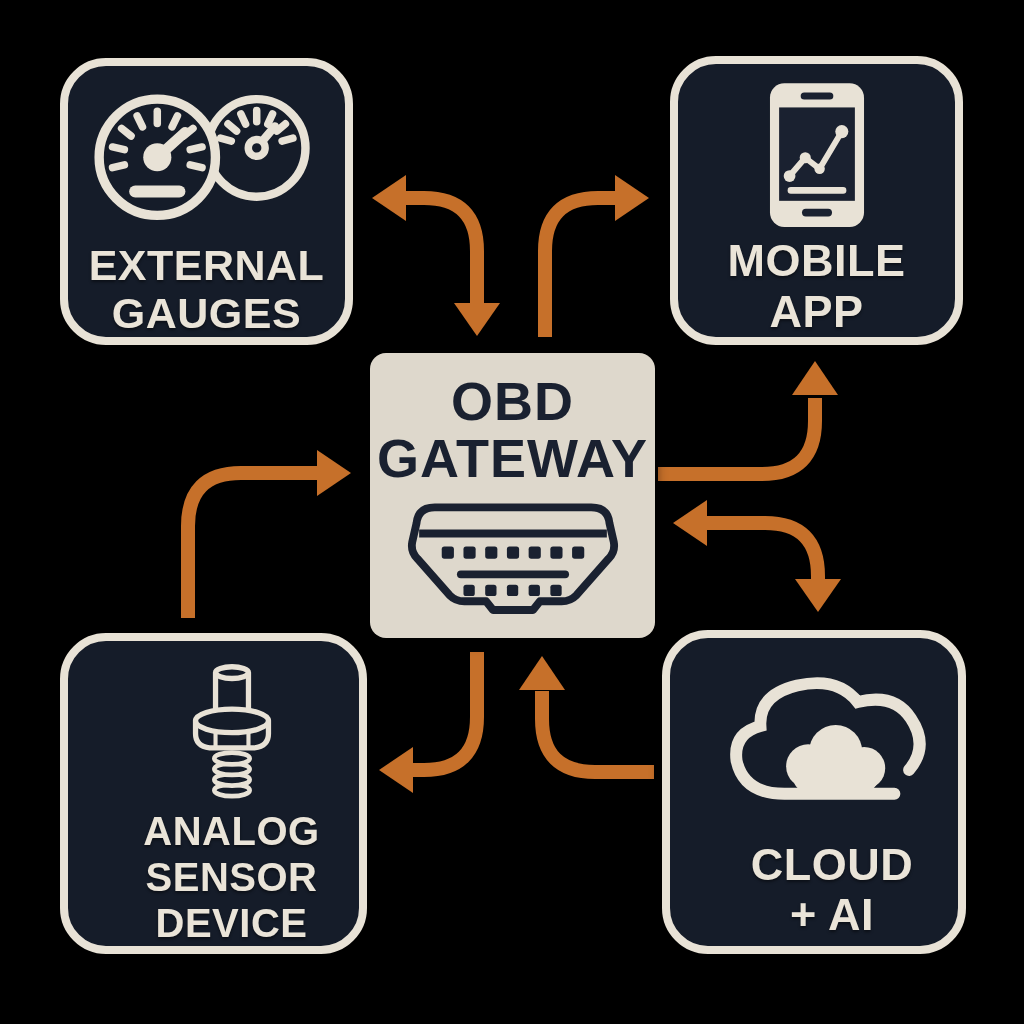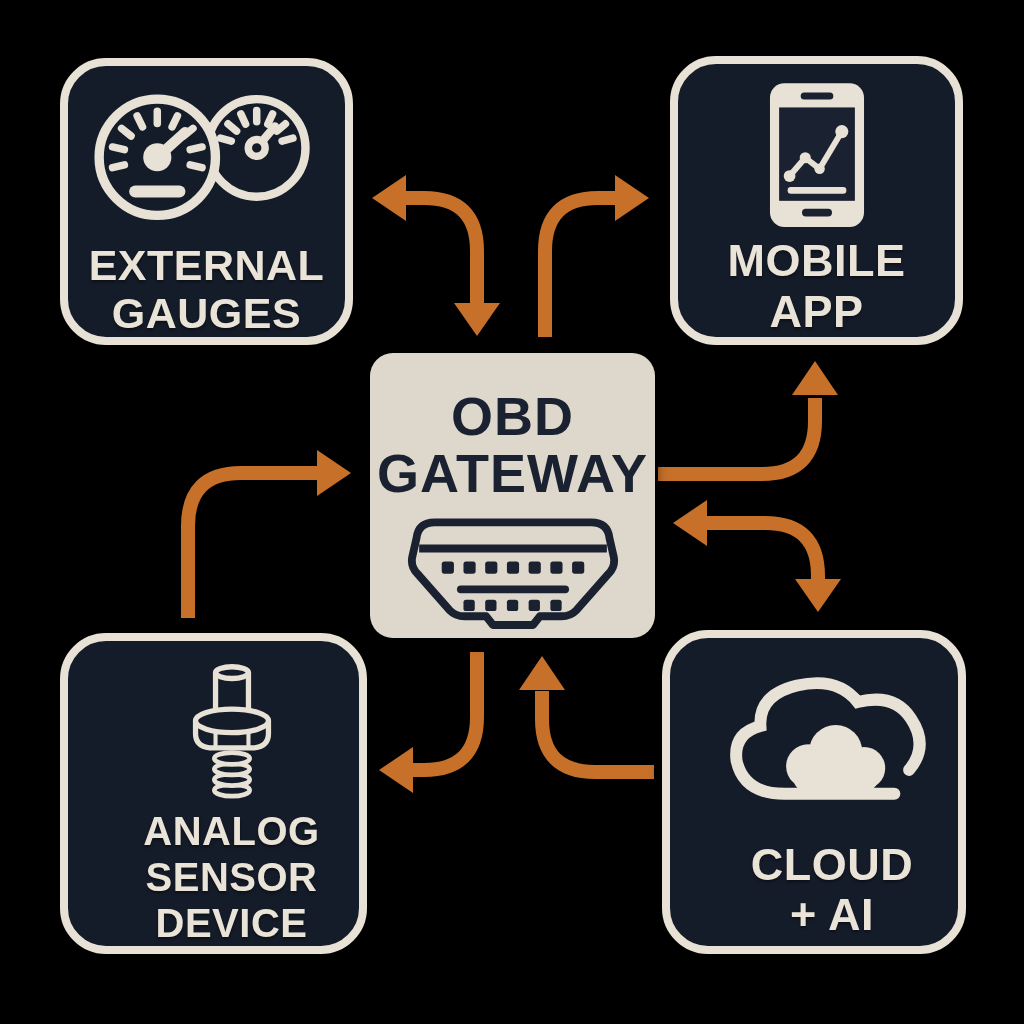--- a/index.html
+++ b/index.html
@@ -12,23 +12,22 @@
   .arrows polygon{fill:var(--arrow-orange);}
   .node{
     position:absolute;box-sizing:border-box;display:flex;flex-direction:column;
     align-items:center;border-radius:46px;
   }
   .dark{
     background:var(--node-dark);border:8px solid var(--stroke-cream);
     box-shadow:0 4px 12px rgba(0,0,0,.75);
   }
   .light{
-    background:var(--node-light);border-radius:23px;
+    background:var(--node-light);border-radius:16px;
     box-shadow:0 4px 12px rgba(0,0,0,.7);
-    justify-content:flex-end;
   }
   .label{
     color:var(--text-cream);font-weight:700;white-space:pre-line;text-align:center;
     line-height:1.12;letter-spacing:.5px;text-shadow:0 2px 3px rgba(0,0,0,.45);
   }
   .tl{left:60px;top:58px;width:293px;height:287px;padding-top:20px;}
   .tl .label{font-size:43px;margin-top:14px;}
   .tr{left:662px;top:56px;width:293px;height:289px;padding-top:16px;margin-left:8px;}
   .tr .label{font-size:45px;margin-top:6px;}
   .ctr{left:370px;top:353px;width:285px;height:285px;padding-top:20px;}

